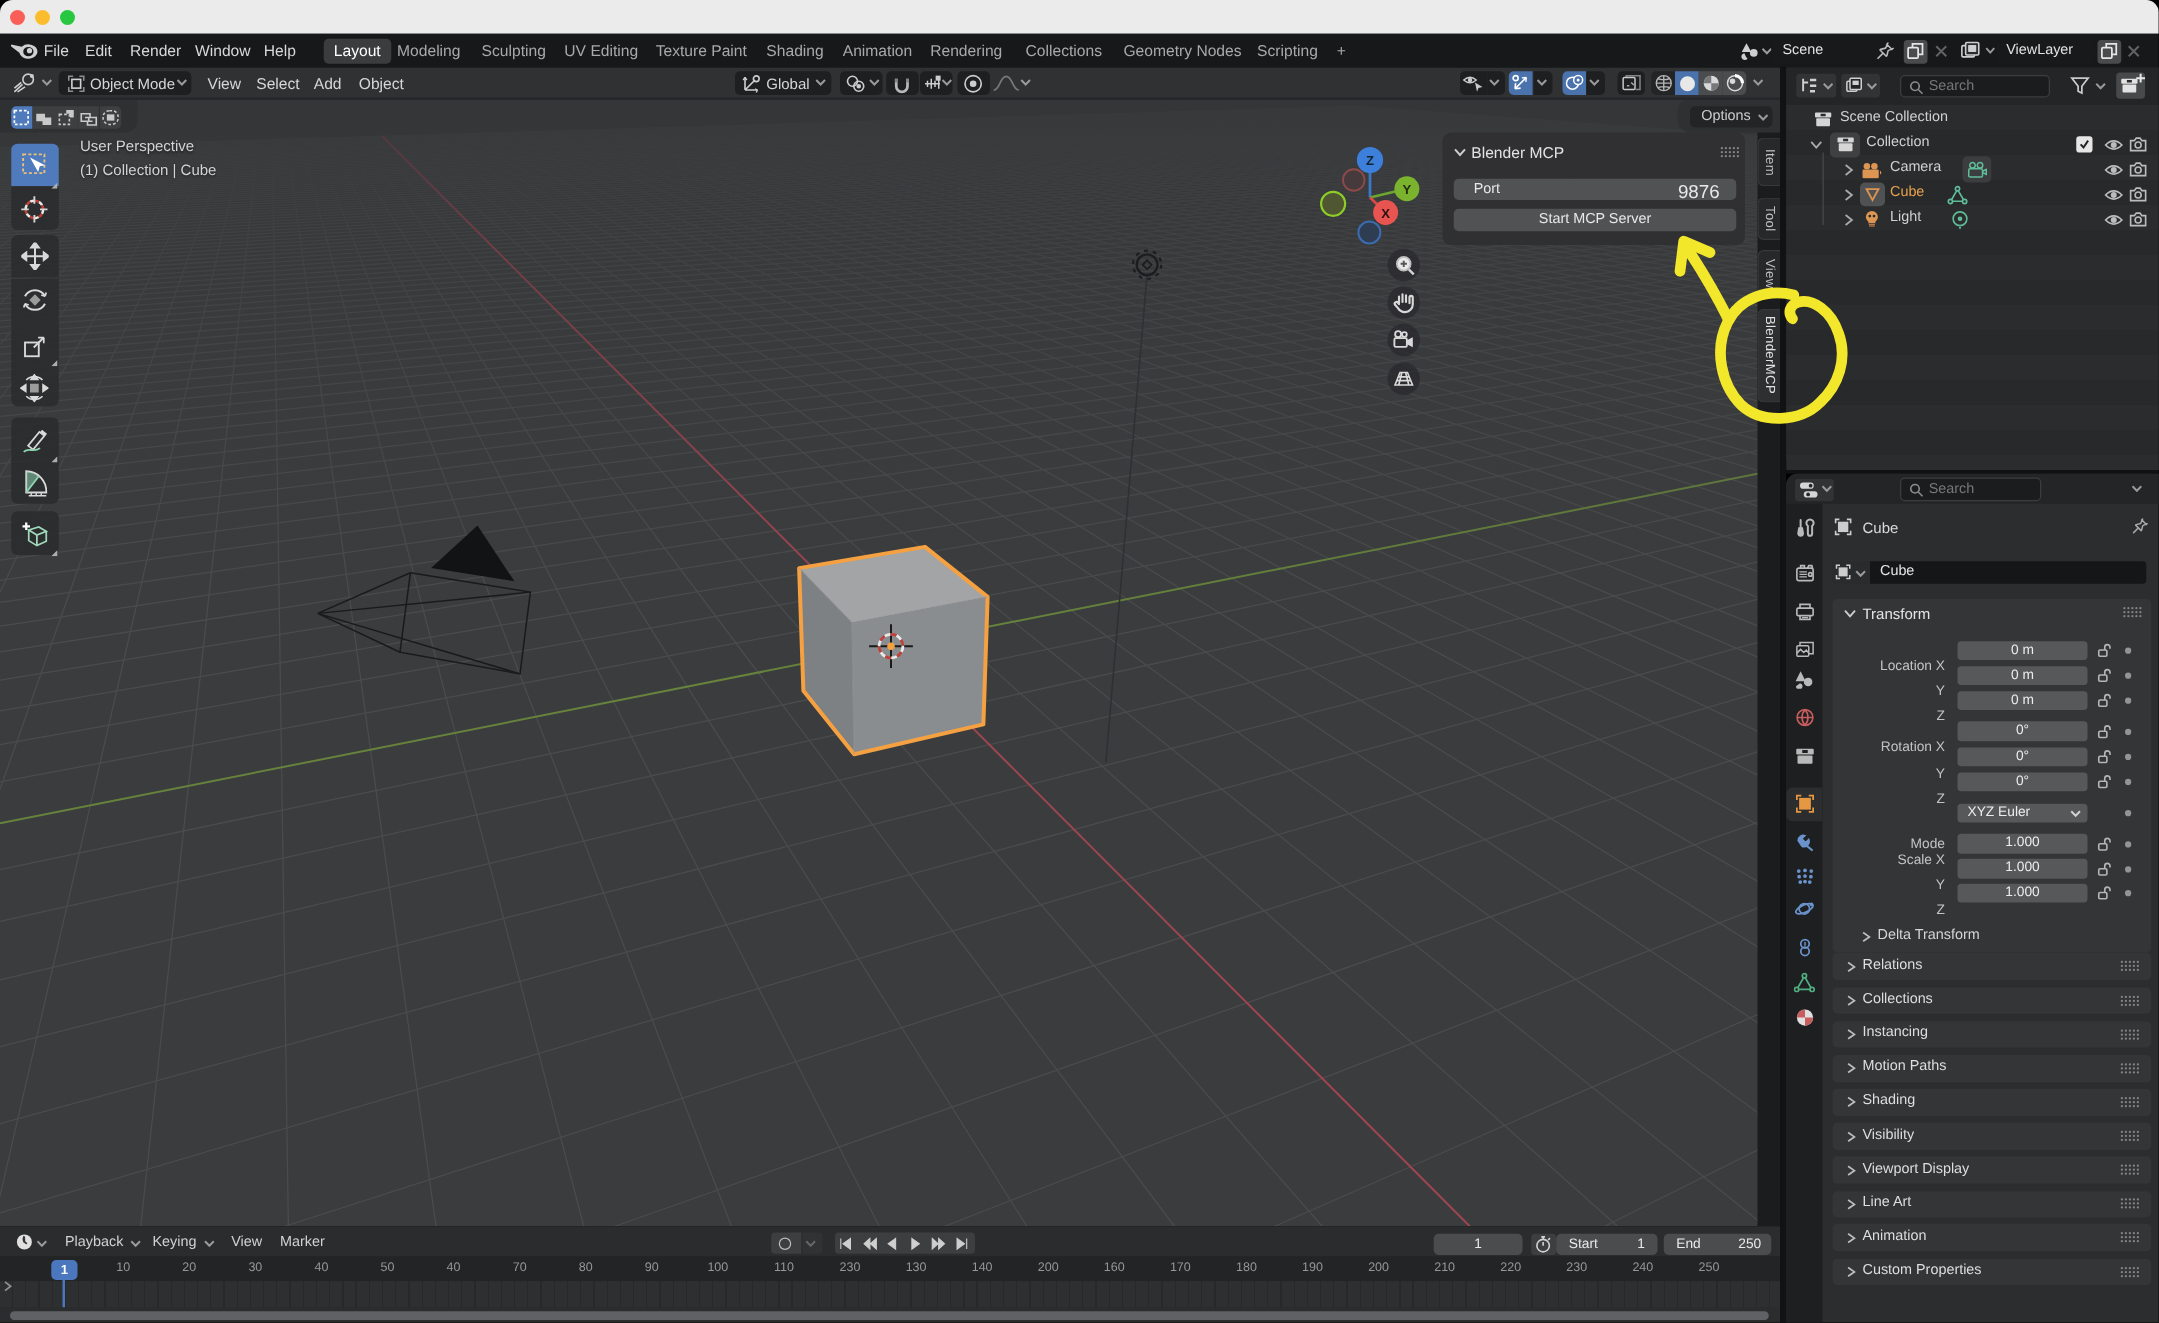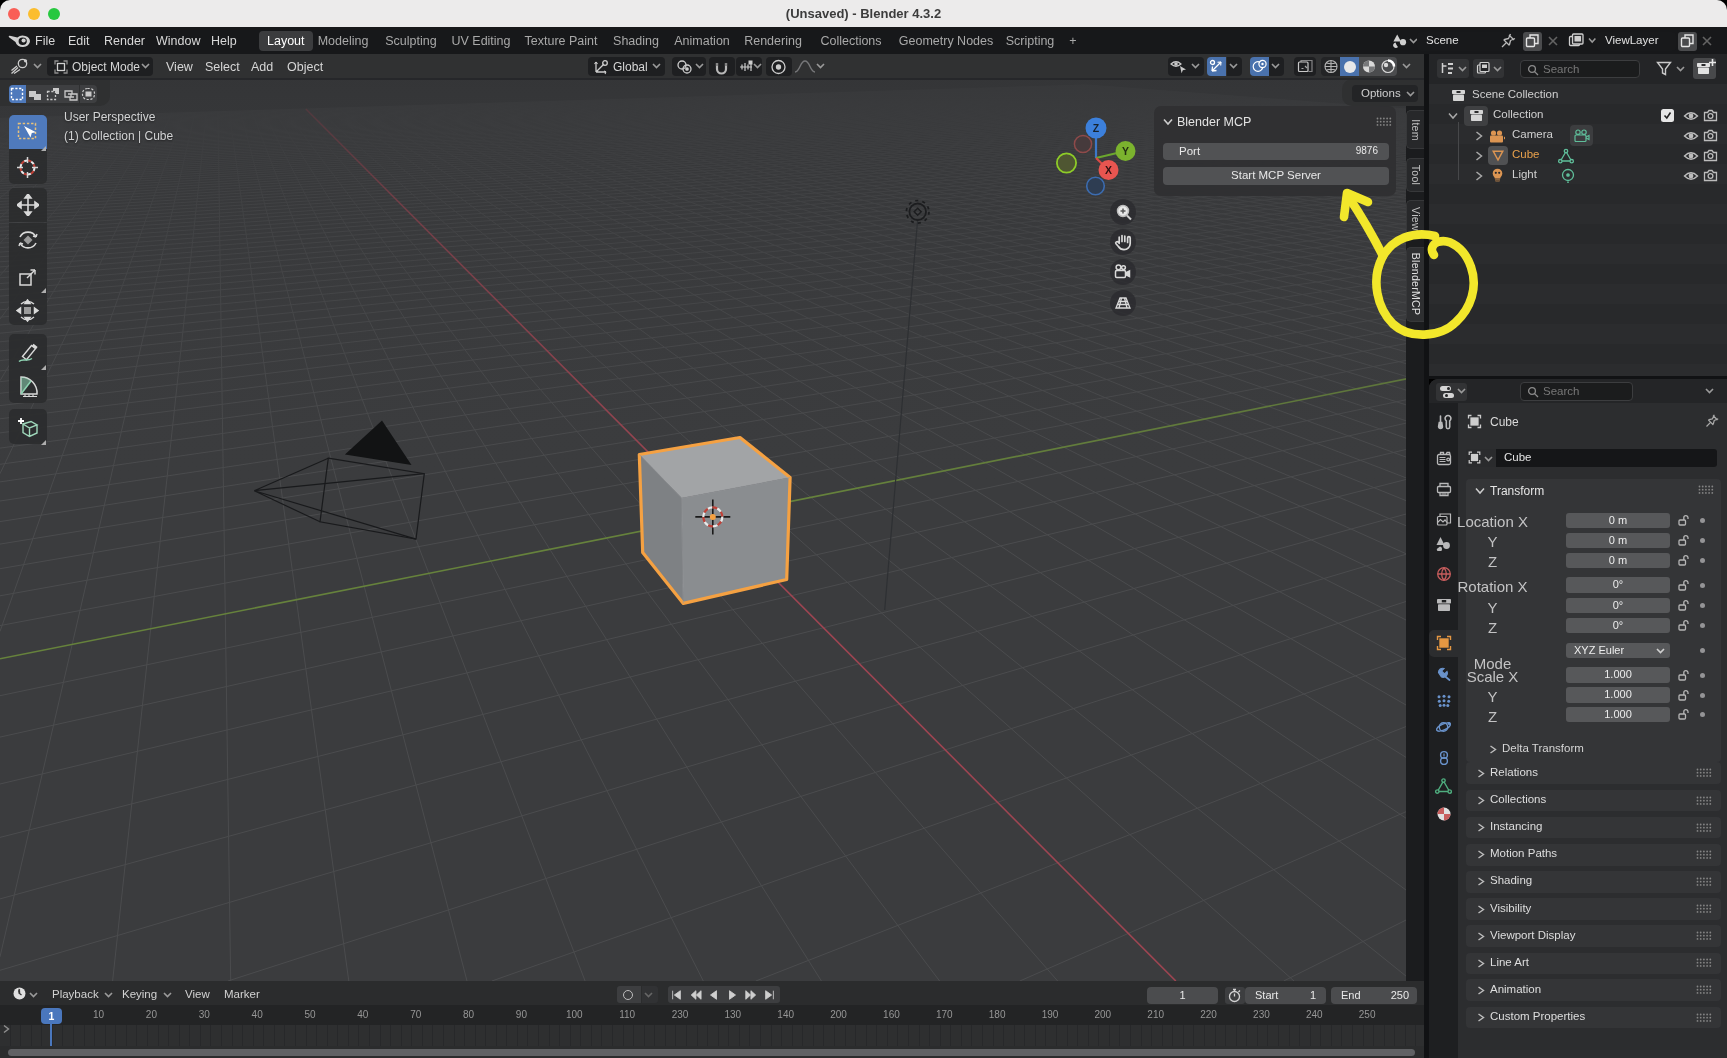--- a/index.html
+++ b/index.html
@@ -33,31 +33,30 @@
 .fnum{position:absolute;color:#969696;font-size:10px;top:4px;transform:translateX(-50%);}
 .tlbody{left:0;top:1025px;width:1424px;height:21px;background:#2e2f30;}
 .tlscroll{left:0;top:1046px;width:1424px;height:12px;background:#2b2c2d;}
 .tfield{background:#4b4c4e;border-radius:4px;height:16.5px;top:987px;color:#e9e9e9;font-size:11px;line-height:16.5px;}
 .sep{background:#111214;}
 .outliner{left:1429px;top:54px;width:298px;height:322px;background:#29292b;border-radius:0 0 0 9px;}
 .props{left:1429px;top:379px;width:298px;height:679px;background:#2c2d2f;border-radius:9px 0 0 0;}
 .phdr{left:0;top:0;width:298px;height:24px;background:#242527;border-radius:9px 0 0 0;}
 .ptabs{left:0;top:24px;width:29px;height:655px;background:#1e1f21;}
 .panel{left:1466px;width:255px;background:#343537;border-radius:4px;color:#dedede;font-size:11.5px;}
-.plabel{position:absolute;color:#c3c3c4;font-size:15px;text-align:center;}
+.plabel{position:absolute;color:#c3c3c4;font-size:11px;text-align:right;margin-top:14px;}
 .pfield{position:absolute;left:100px;width:104px;height:15.5px;background:#57585a;border-radius:3px;color:#ededed;font-size:11px;line-height:15.5px;text-align:center;}
 .searchbox{background:#1b1c1d;border:1px solid #3c3d3f;border-radius:4px;color:#787878;font-size:11.5px;}
 .ebtn{background:#323335;border-radius:3px;}
 </style></head><body>
 <div class="win">
     <div class="abs titlebar"></div>
     <div class="abs tl" style="left:8px;background:#f95f57"></div>
     <div class="abs tl" style="left:28px;background:#fbbd2e"></div>
     <div class="abs tl" style="left:48px;background:#27c83f"></div>
-    <div class="abs title">(Unsaved) - Blender 4.3.2</div>
     <div class="abs menubar"></div>
     <svg class="abs" style="left:7px;top:32px" width="24" height="17" viewBox="0 0 24 17">
       <g fill="#d0d0d0">
         <path d="M23 9.3 a7.3 5.9 0 0 1 -14.5 0.8 L2 5.2 a0.9 0.9 0 0 1 0.9-1.5 l7.5 1.7 a7.3 5.9 0 0 1 12.6 3.9 Z M15.7 13 a3.9 3.5 0 1 0 0-7.4 a3.9 3.5 0 0 0 0 7.4 Z" fill-rule="evenodd"></path>
         <circle cx="16.6" cy="8.5" r="2.1"></circle>
       </g>
     </svg>
     <div class="abs m" style="left:35px">File</div>
     <div class="abs m" style="left:68px">Edit</div>
     <div class="abs m" style="left:104px">Render</div>
@@ -720,21 +719,21 @@
         <circle cx="14.3" cy="4.7" r="0.9"></circle>
         <circle cx="1.5" cy="7.9" r="0.9"></circle>
         <circle cx="4.7" cy="7.9" r="0.9"></circle>
         <circle cx="7.9" cy="7.9" r="0.9"></circle>
         <circle cx="11.100000000000001" cy="7.9" r="0.9"></circle>
         <circle cx="14.3" cy="7.9" r="0.9"></circle>
       </g>
     </svg>
     <div class="abs mcpfield" style="left:1163px;top:142.8px;width:226px"></div>
     <div class="abs" style="left:1179px;top:145px;font-size:11.5px;color:#e8e8e8">Port</div>
-    <div class="abs" style="left:1340px;top:145px;width:38px;text-align:right;font-size:10px;color:#e8e8e8">9876</div>
+    <div class="abs" style="left:1340px;top:145px;width:38px;text-align:center;font-size:15px;color:#e8e8e8">9876</div>
     <div class="abs mcpfield" style="left:1163px;top:167.3px;width:226px;text-align:center">Start MCP Server</div>
     <div class="abs" style="left:1406px;top:106px;width:18px;height:875px;background:#1b1c1e"></div>
     <div class="abs ntab" style="top:110px;height:39px;background:#27282a;color:#c2c2c2">
       <span>Item</span>
     </div>
     <div class="abs ntab" style="top:157.5px;height:34px;background:#27282a;color:#c2c2c2">
       <span>Tool</span>
     </div>
     <div class="abs ntab" style="top:199.5px;height:39px;background:#27282a;color:#c2c2c2">
       <span>View</span>

